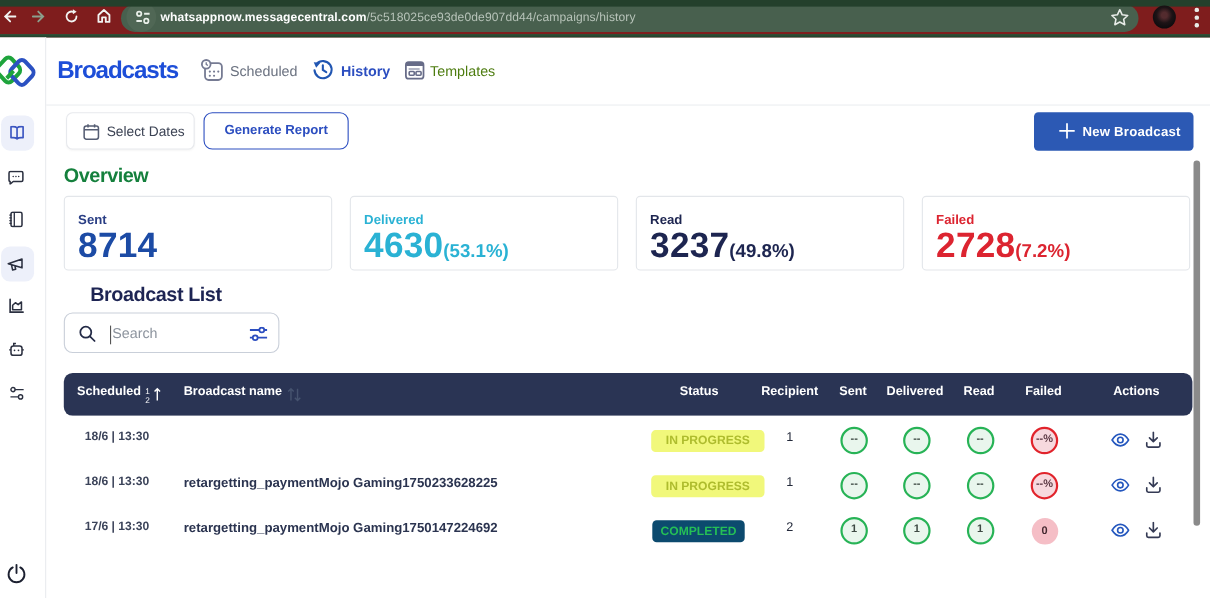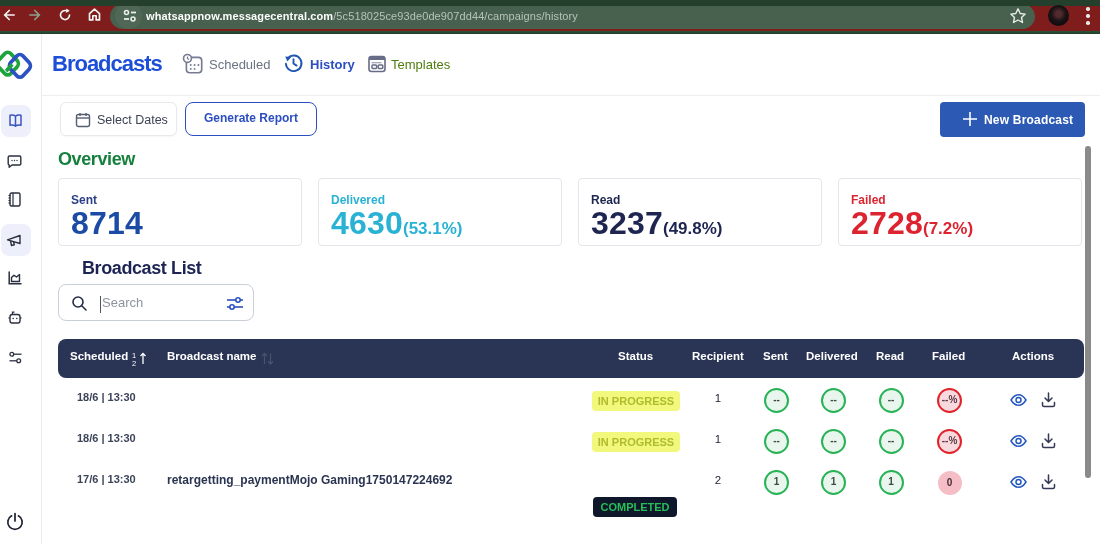--- a/index.html
+++ b/index.html
@@ -49,22 +49,22 @@
 #search .ph { position:absolute; top:10px; left:43px; font-size:13px; color:#8d949e; }
 #search .caret { position:absolute; top:11px; left:41px; width:1px; height:17px; background:#555; }
 
 
 #thead { position:absolute; top:339px; left:58px; width:1026px; height:39px; background:#2a3454; border-radius:8px; }
 .th { position:absolute; top:11px; font-size:11.5px; font-weight:bold; color:#fff; white-space:nowrap; }
 .row { position:absolute; left:58px; width:1026px; height:41px; background:#fff; }
 .r-date { position:absolute; top:13px; left:19px; font-size:11px; color:#3c445a; white-space:nowrap;font-weight:bold; }
 .r-name { position:absolute; top:13px; left:109px; font-size:12px; font-weight:bold; color:#2b3450; white-space:nowrap; }
 .badge { position:absolute; top:13px; height:20px; border-radius:4px; font-size:11px; font-weight:bold; text-align:center; white-space:nowrap; }
-.b-prog { left:534px; width:88px; background:#f1f87b; color:#aebc2e; line-height:20px; }
-.b-comp { left:535px; width:84px; background:#0f172a; color:#25bf56; line-height:20px;margin-top:24px; }
+.b-prog { left:534px; width:103px; background:#f1f87b; color:#aebc2e; line-height:20px; }
+.b-comp { left:535px; width:84px; background:#0c4a6e; color:#25bf56; line-height:20px; }
 .r-rec { position:absolute; top:14px; left:635px; width:50px; text-align:center; font-size:11.5px; color:#23293a; }
 .circ { position:absolute; top:10px; width:25px; height:25px; border-radius:50%; text-align:center; font-size:10px; font-weight:bold; }
 .c-green { border:2.5px solid #27b356; background:#e9f6ed; color:#3e4a44; line-height:20px; }
 .c-red { border:2.5px solid #e1232b; background:#f7d9de; color:#5c3a44; line-height:20px; }
 .c-pink { border:none; background:#f5bec6; color:#452a31; line-height:24px; width:24px; height:24px; top:11px; }
 .act { position:absolute; }
 </style>
 </head>
 <body>
 
@@ -287,20 +287,21 @@
       <path d="M1 8 C3.5 4 6 2.7 8.5 2.7 C11 2.7 13.5 4 16 8 C13.5 12 11 13.3 8.5 13.3 C6 13.3 3.5 12 1 8 Z" stroke="#2457be" stroke-width="1.5" fill="none"></path>
       <circle cx="8.5" cy="8" r="2.5" stroke="#2457be" stroke-width="1.5" fill="none"></circle>
     </svg>
   <svg class="act" style="left:982.5px;top:14px" width="15" height="16" viewBox="0 0 15 16">
       <path d="M7.5 1 V9 M4 6 L7.5 9.5 L11 6" stroke="#343a54" stroke-width="1.5" fill="none" stroke-linecap="round" stroke-linejoin="round"></path>
       <path d="M1.5 10.5 V13 A1.5 1.5 0 0 0 3 14.5 H12 A1.5 1.5 0 0 0 13.5 13 V10.5" stroke="#343a54" stroke-width="1.5" fill="none" stroke-linecap="round"></path>
     </svg>
 </div>
 <div class="row" style="top:419px;">
   <div class="r-date">18/6 | 13:30</div>
+  <div class="r-name">retargetting_paymentMojo Gaming1750233628225</div>
   <div class="badge b-prog">IN PROGRESS</div>
   <div class="r-rec">1</div>
   <div class="circ c-green" style="left:706px;">--</div>
   <div class="circ c-green" style="left:763px;">--</div>
   <div class="circ c-green" style="left:820.5px;">--</div>
   <div class="circ c-red" style="left:879px;">--%</div>
   <svg class="act" style="left:951.5px;top:14px" width="17" height="16" viewBox="0 0 17 16">
       <path d="M1 8 C3.5 4 6 2.7 8.5 2.7 C11 2.7 13.5 4 16 8 C13.5 12 11 13.3 8.5 13.3 C6 13.3 3.5 12 1 8 Z" stroke="#2457be" stroke-width="1.5" fill="none"></path>
       <circle cx="8.5" cy="8" r="2.5" stroke="#2457be" stroke-width="1.5" fill="none"></circle>
     </svg>

